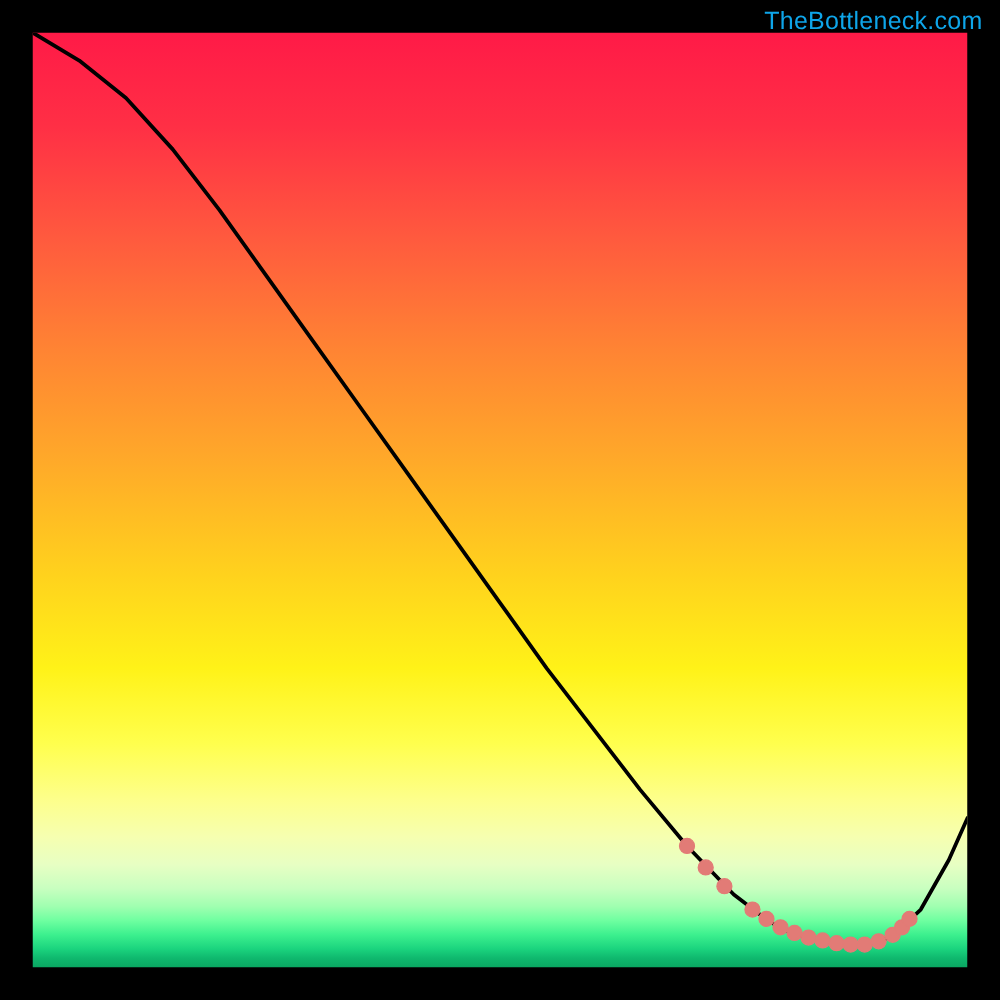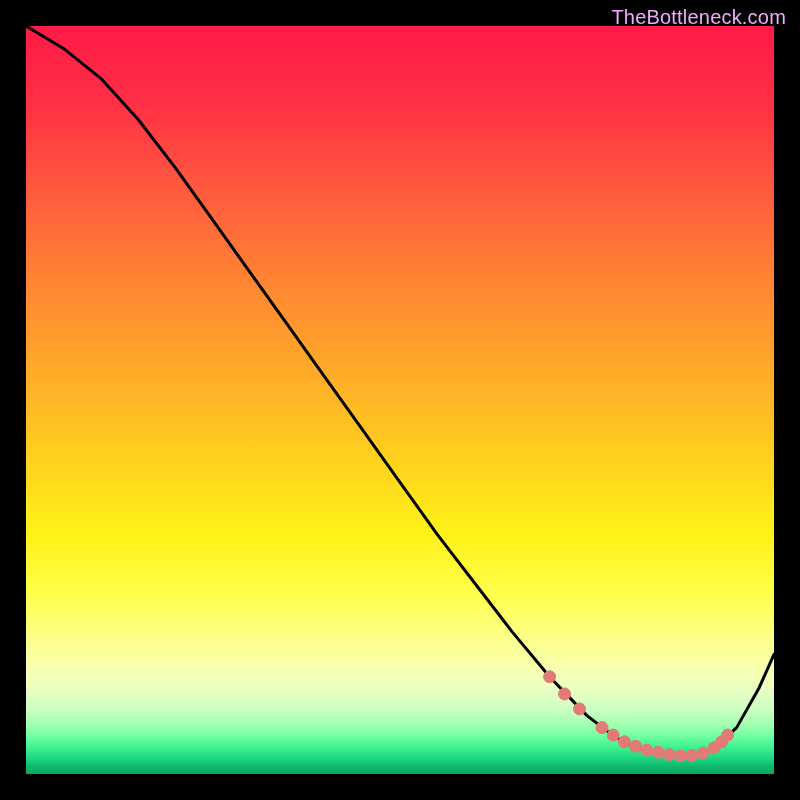--- a/index.html
+++ b/index.html
@@ -14,21 +14,21 @@
   .stage {
     position: relative;
     width: 800px;
     height: 800px;
     background: #000;
   }
   .watermark {
     position: absolute;
     top: 6px;
     right: 14px;
-    color: #f0abfc;
+    color: #0ea5e9;
     font-size: 20px;
     letter-spacing: 0.2px;
     font-weight: 500;
     z-index: 30;
   }
   .plot-clip {
     position: absolute;
     left: 26px;
     top: 26px;
     width: 748px;

